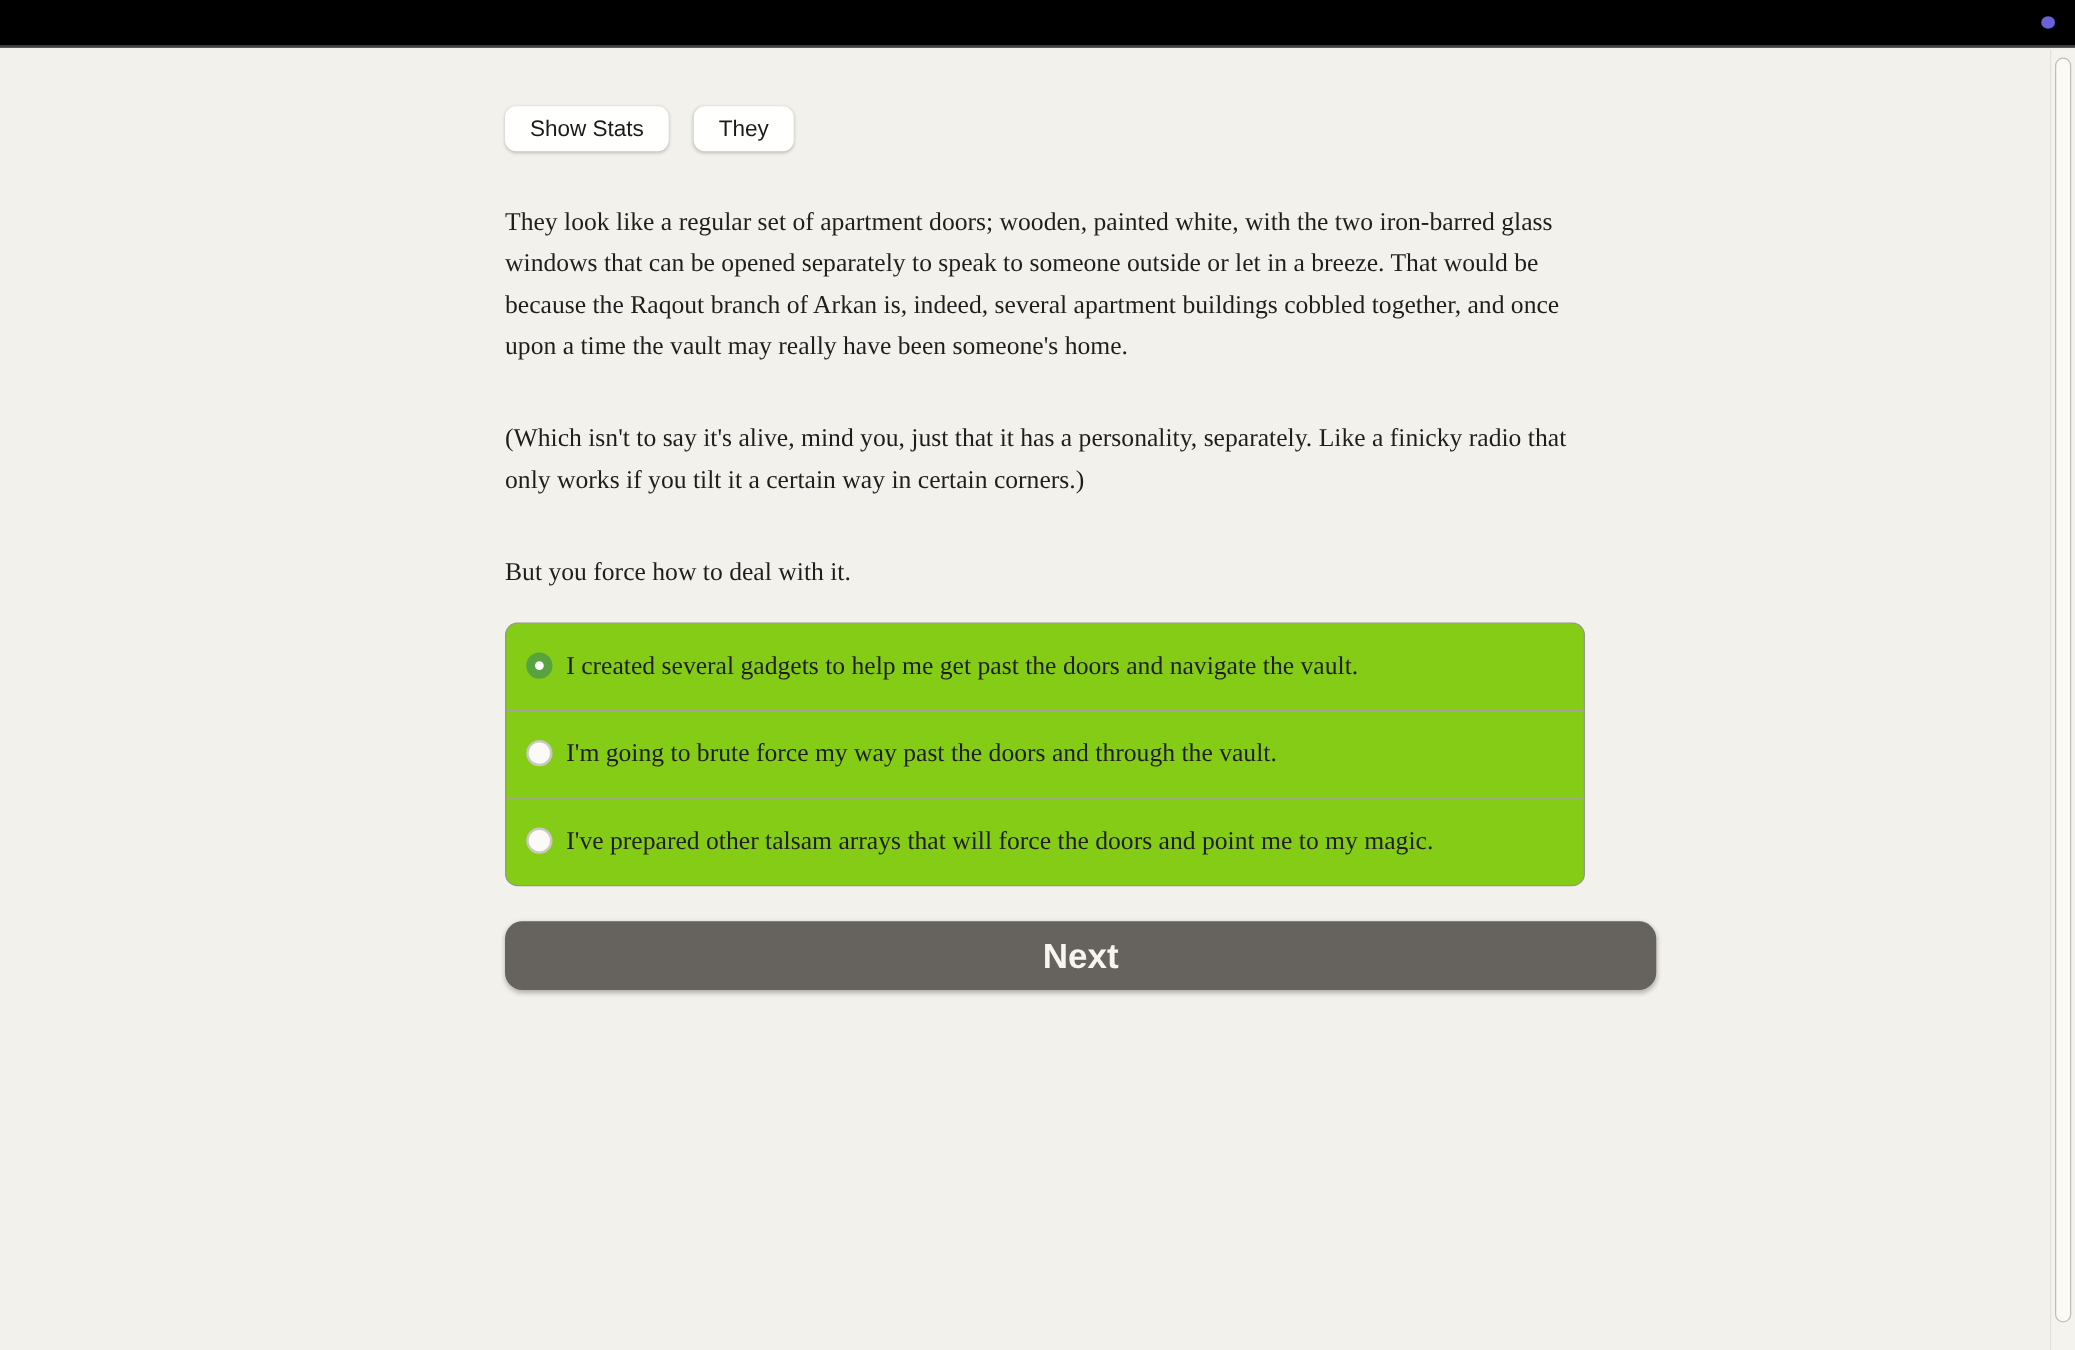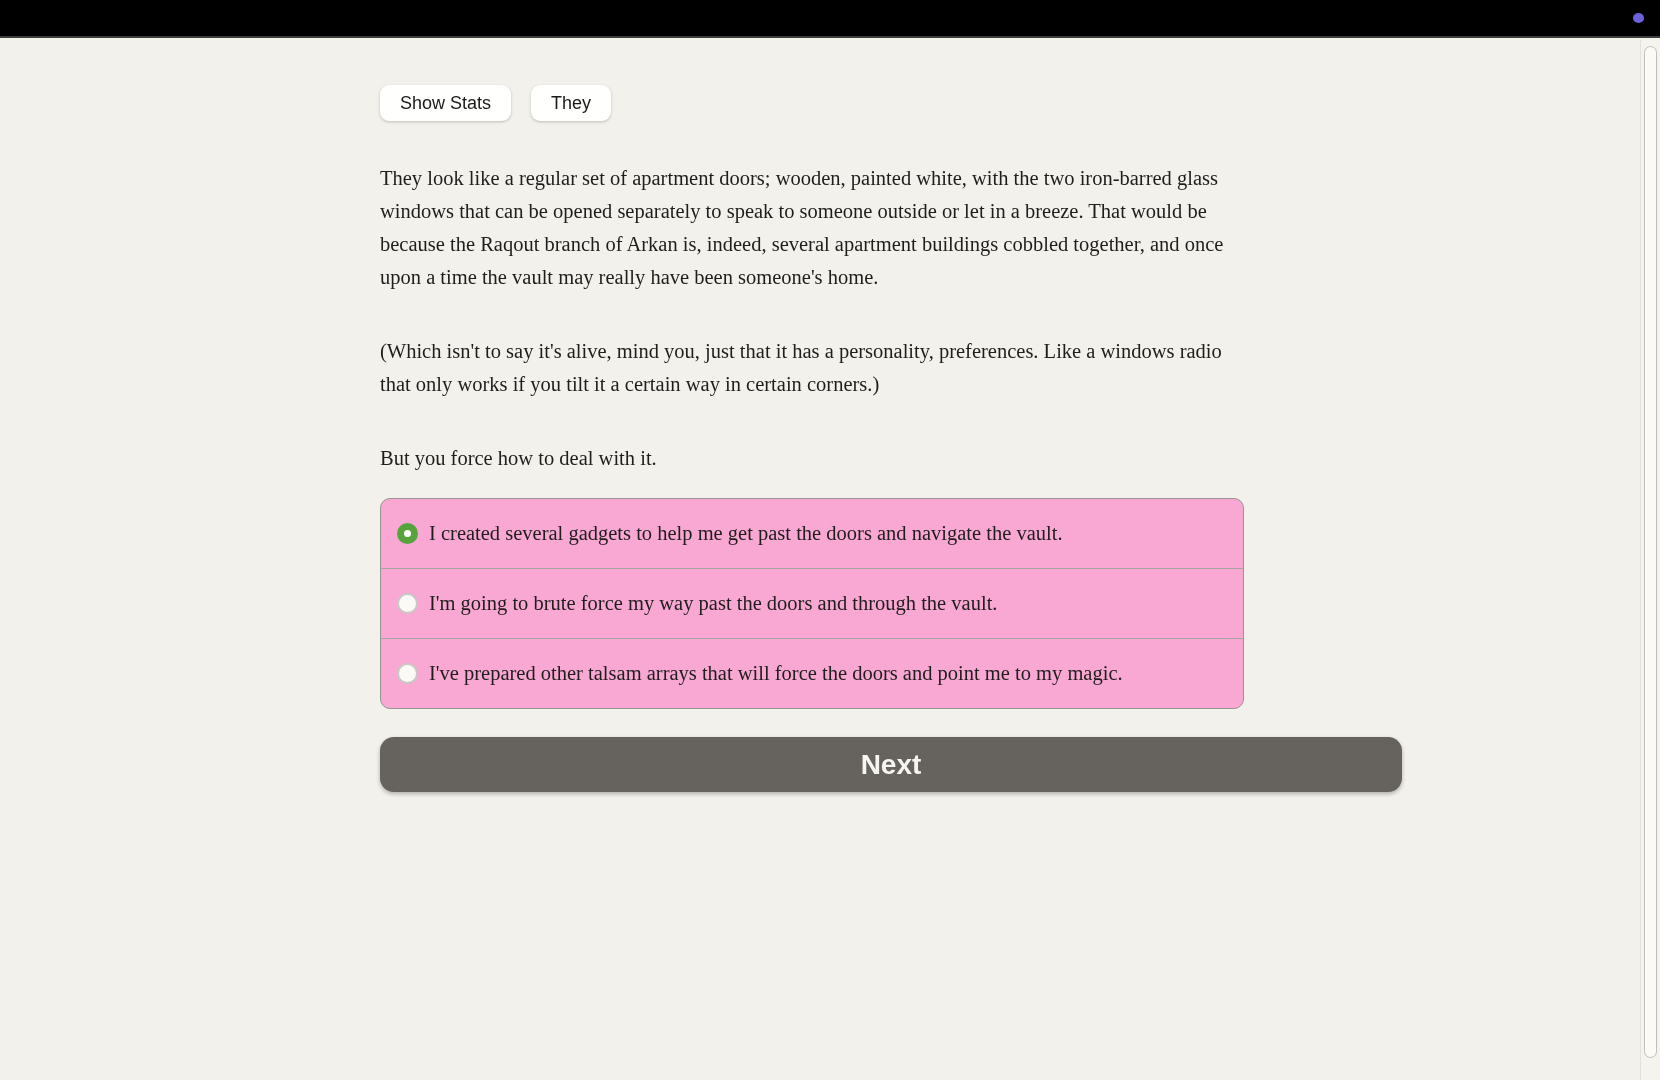--- a/index.html
+++ b/index.html
@@ -37,21 +37,21 @@
   }
   .scroll-thumb {
     position: absolute; top: 6px; left: 3px;
     width: 13px; height: 1012px;
     border-radius: 7px;
     background: #fbfaf7;
     border: 1px solid #bfbeba;
   }
   
   .content {
-    position: absolute; top: 38px; left: 380px;
+    position: absolute; top: 38px; left: 404px;
     width: 864px;
     color: var(--text_color);
   }
   .btn-row { margin-top: 47px; display: flex; gap: 20px; }
   .pill-btn {
     height: 36px;
     padding: 0 20px;
     background: #fffffe;
     border: none;
     border-radius: 9px;
@@ -66,21 +66,21 @@
     font-family: "Liberation Serif", serif;
     font-size: 20.5px;
     line-height: 33px;
     color: var(--text_color);
   }
   
   .choices {
     margin-top: 23px;
     border: 1px solid #96958f;
     border-radius: 10px;
-    background: #f9a8d4;
+    background: #84cc16;
     overflow: hidden;
   }
   .choice {
     display: block;
     padding: 18px 24px 18px 16px;
     font-family: "Liberation Serif", serif;
     font-size: 20.5px;
     line-height: 33px;
     cursor: pointer;
   }
@@ -103,21 +103,21 @@
     content: "";
     position: absolute;
     left: 5px; top: 5px;
     width: 7px; height: 7px;
     border-radius: 50%;
     background: #fff;
   }
   
   .next-btn {
     margin-top: 28px;
-    width: 1022px; height: 55px;
+    width: 921px; height: 55px;
     border: none;
     border-radius: 14px;
     background: var(--next_bg);
     box-shadow: 0 2px 4px rgba(0,0,0,0.28);
     color: #f6f5f2;
     font-family: "Liberation Sans", sans-serif;
     font-size: 28px;
     font-weight: bold;
     cursor: pointer;
   }
@@ -135,21 +135,21 @@
 
 <div class="content">
 
   <div class="btn-row">
     <button class="pill-btn">Show Stats</button>
     <button class="pill-btn">They</button>
   </div>
 
   <div class="story">
     <p>They look like a regular set of apartment doors; wooden, painted white, with the two iron-barred glass windows that can be opened separately to speak to someone outside or let in a breeze. That would be because the Raqout branch of Arkan is, indeed, several apartment buildings cobbled together, and once upon a time the vault may really have been someone's home.</p>
-    <p>(Which isn't to say it's alive, mind you, just that it has a personality, preferences. Like a windows radio that only works if you tilt it a certain way in certain corners.)</p>
+    <p>(Which isn't to say it's alive, mind you, just that it has a personality, separately. Like a finicky radio that only works if you tilt it a certain way in certain corners.)</p>
     <p>But you force how to deal with it.</p>
   </div>
 
   <div class="choices">
     <label class="choice"><span class="radio selected"></span><span>I created several gadgets to help me get past the doors and navigate the vault.</span></label>
     <label class="choice"><span class="radio"></span><span>I'm going to brute force my way past the doors and through the vault.</span></label>
     <label class="choice"><span class="radio"></span><span>I've prepared other talsam arrays that will force the doors and point me to my magic.</span></label>
   </div>
 
   <button class="next-btn">Next</button>

